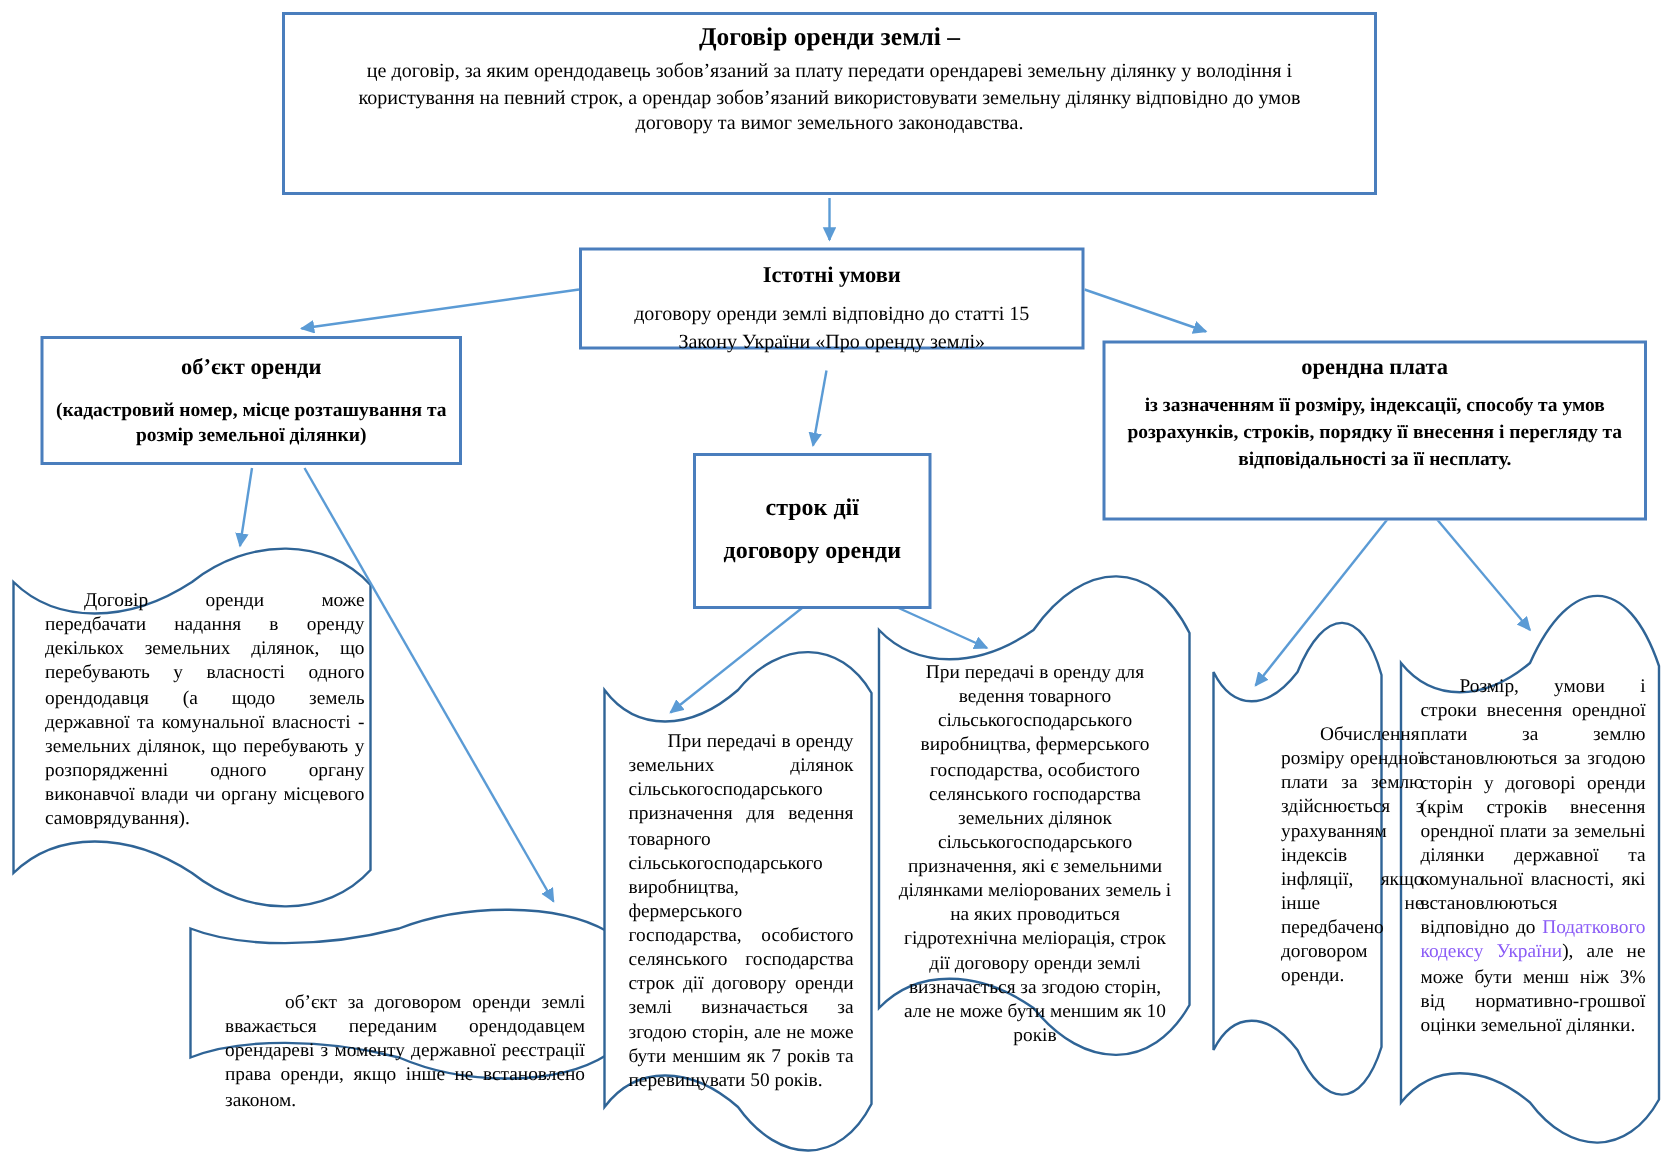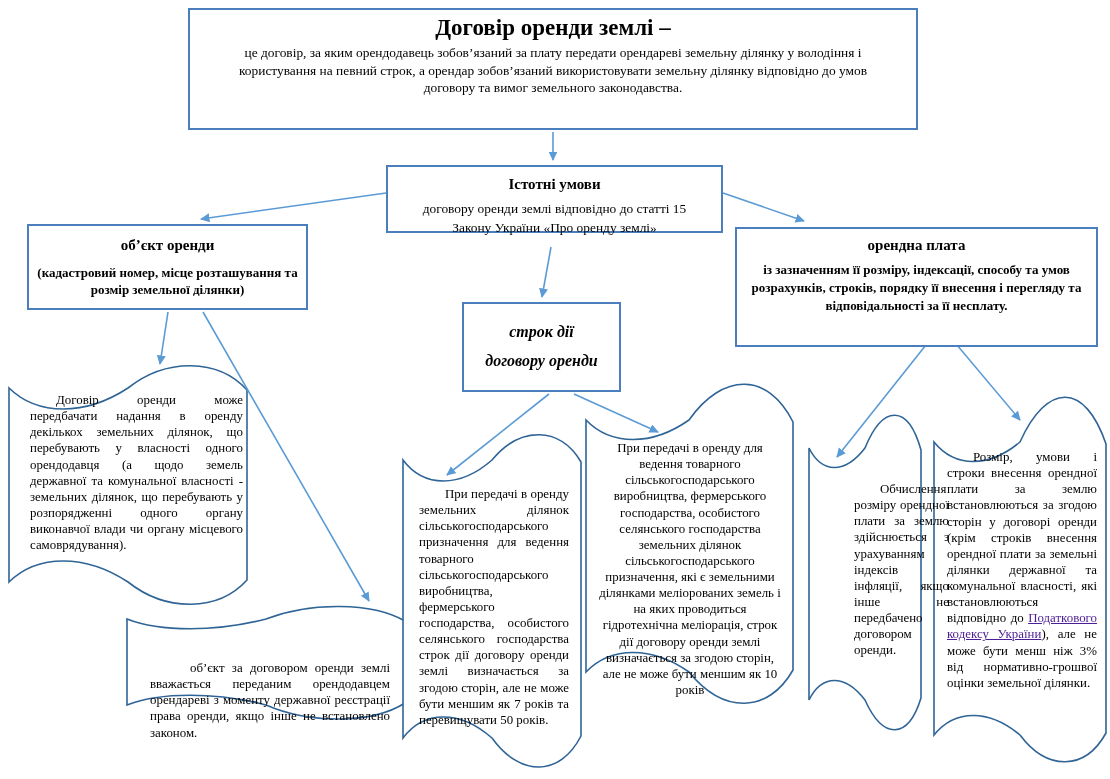--- a/index.html
+++ b/index.html
@@ -3,53 +3,53 @@
 <meta charset="utf-8">
 <style>
   html,body{margin:0;padding:0;background:#fff;}
   .canvas{position:relative;width:1110px;height:779px;background:#fff;overflow:hidden;
           font-family:"Liberation Serif","DejaVu Serif",serif;color:#000;}
   .layer{position:absolute;left:0;top:0;}
   .box{position:absolute;border:2px solid #4a7ebd;background:#fff;text-align:center;box-sizing:border-box;}
   .b-title{font-weight:bold;}
   
   .top-box{left:188px;top:8px;width:730px;height:122px;padding:3px 24px;}
-  .top-box .b-title{font-size:23px;margin:2px 0 3px 0;}
+  .top-box .b-title{font-size:17px;margin:2px 0 3px 0;}
   .top-box .b-body{font-size:13.4px;line-height:1.32;}
   .top-box .b-form{font-size:13.4px;font-weight:bold;margin-top:2px;}
   .top-box .b-notary{font-size:13.4px;margin-top:3px;}
   
   .ess-box{left:386px;top:165px;width:337px;height:68px;padding:9px 18px 0 18px;}
   .ess-box .b-title{font-size:15px;margin-bottom:7px;}
   .ess-box .b-body{font-size:13.4px;line-height:1.4;}
   
   .obj-box{left:27px;top:224px;width:281px;height:86px;padding:11px 6px 0 6px;}
   .obj-box .b-title{font-size:15px;margin-bottom:11px;}
   .obj-box .b-sub{font-size:13px;font-weight:bold;line-height:1.3;}
   
-  .term-box{left:462px;top:302px;width:159px;height:90px;display:flex;flex-direction:column;justify-content:center;font-style:italic;}
+  .term-box{left:462px;top:302px;width:159px;height:104px;display:flex;flex-direction:column;justify-content:center;}
   .term-box div{font-size:16px;font-weight:bold;line-height:1.8;}
   
   .rent-box{left:735px;top:227px;width:363px;height:120px;padding:8px 6px 0 6px;}
   .rent-box .b-title{font-size:15px;margin-bottom:7px;}
   .rent-box .b-body{font-size:13px;font-weight:bold;line-height:1.4;}
   
   .stext{position:absolute;font-size:12.9px;line-height:1.25;text-align:justify;}
   .stext span{text-indent:26px;display:inline;}
   .stext > span{display:block;}
   .st1{left:30px;top:392px;width:213px;}
   .st2{left:150px;top:636px;width:240px;}
   .st2 > span{text-indent:40px;margin-top:24px;}
   .st1 > span,.st3 > span,.st5 > span,.st6 > span{text-indent:26px;}
   .st3{left:419px;top:486px;width:150px;}
   .st4{left:597px;top:440px;width:186px;text-align:center;}
   .st4 > span{text-indent:0;}
   .st5{left:818px;top:481px;width:95px;margin-left:36px;}
   .st6{left:947px;top:449px;width:150px;}
-  .tax-link{color:#4c1d95;text-decoration:underline;cursor:pointer;}
+  .tax-link{color:#8b5cf6;cursor:pointer;}
 </style>
 </head>
 <body>
 
 <div class="canvas">
 
   <svg class="layer" width="1110" height="779" viewBox="0 0 1110 779">
     <defs>
       <marker id="ah" markerUnits="userSpaceOnUse" markerWidth="11" markerHeight="10" refX="8.5" refY="4.5" orient="auto">
         <path d="M0,0 L9.5,4.5 L0,9 Z" fill="#5b9bd5"></path>

